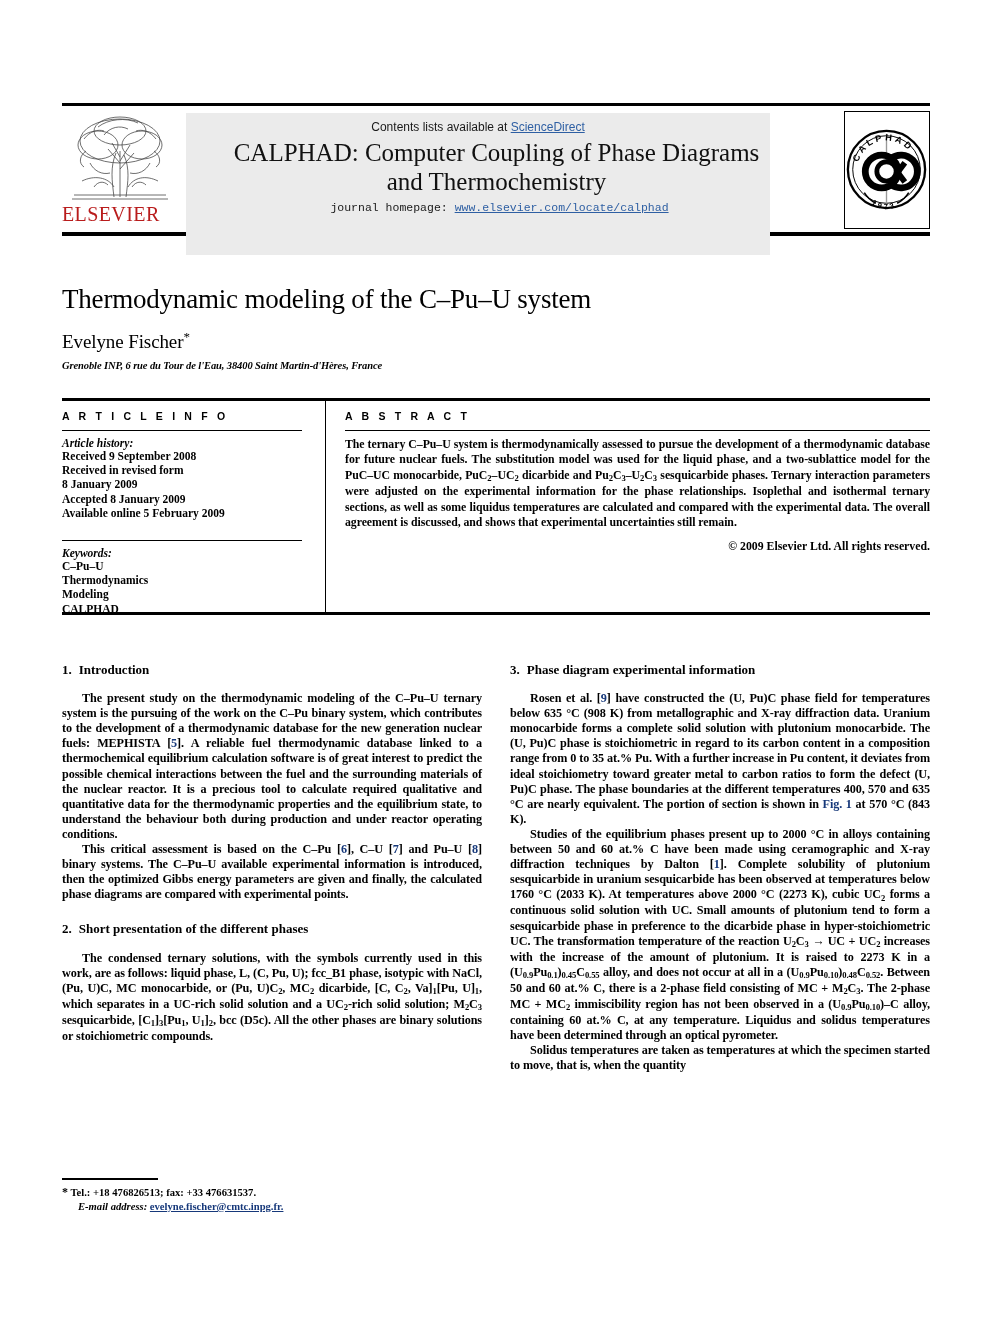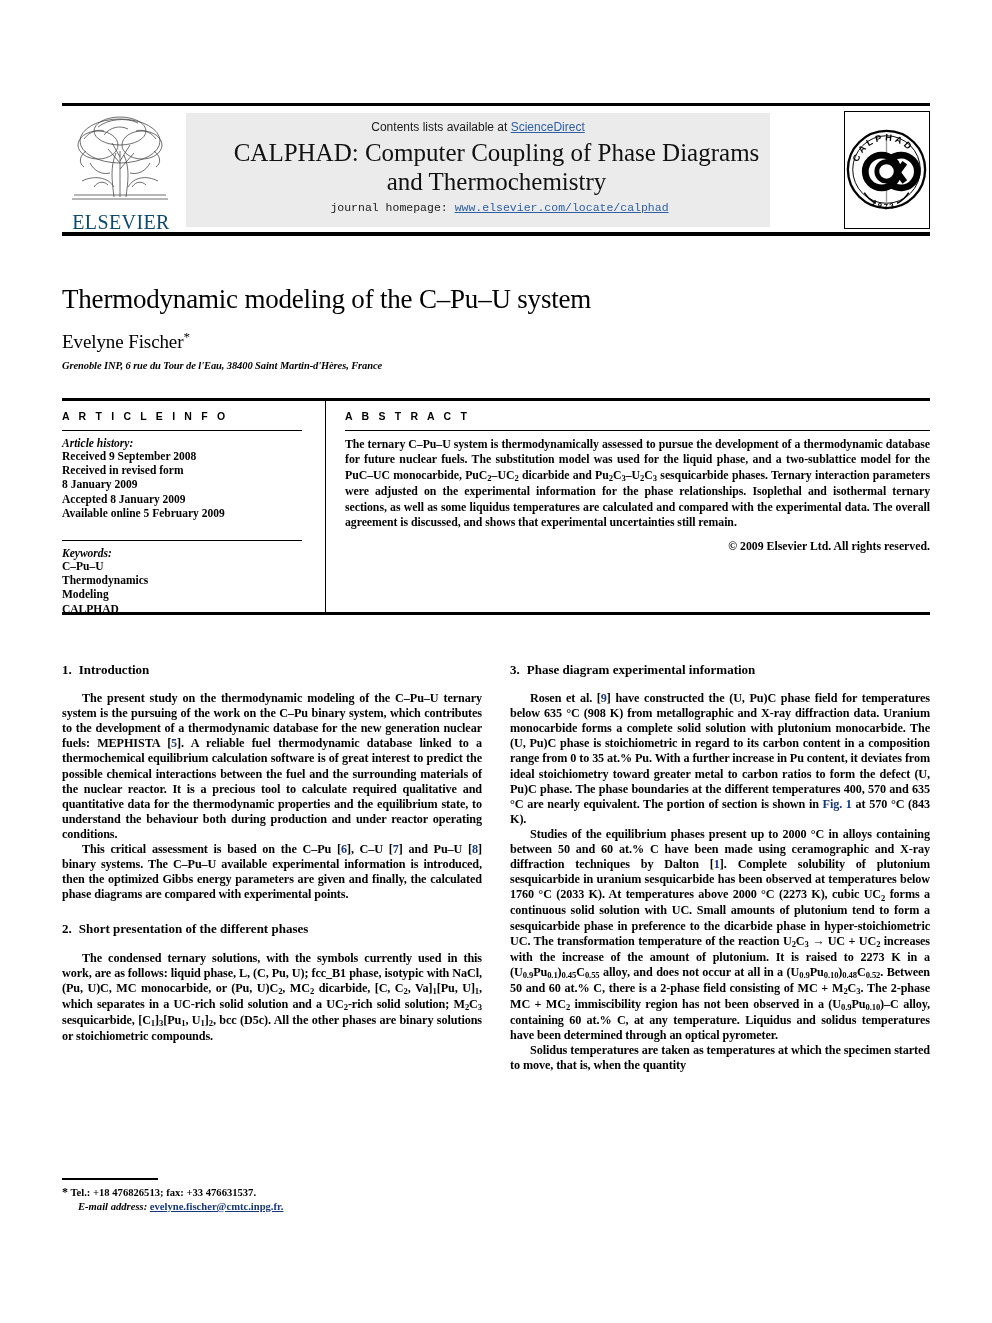--- a/index.html
+++ b/index.html
@@ -61,34 +61,33 @@
     height: 118px;
   }
   .elsevier-tree {
     position: absolute;
     left: 2px; top: 0;
     width: 112px;
     height: 92px;
   }
   .elsevier-word {
     position: absolute;
-    left: 0; top: 100px;
+    left: 0; top: 92px;
     width: 118px;
-    text-align: center;
     font-family: "Liberation Serif", serif;
     font-size: 20px;
     letter-spacing: 0.4px;
-    color: #0c4a6e;
+    color: #b91c1c;
     font-weight: 400;
   }
   .journal-band {
     position: absolute;
     left: 124px; top: 10px;
     width: 584px;
-    height: 114px;
+    height: 142px;
     background: #ebebeb;
     text-align: center;
   }
   .contents-line {
     padding-top: 7px;
     font-family: "Liberation Sans", sans-serif;
     font-size: 12px;
     color: #1a1a1a;
   }
   .sciencedirect {

